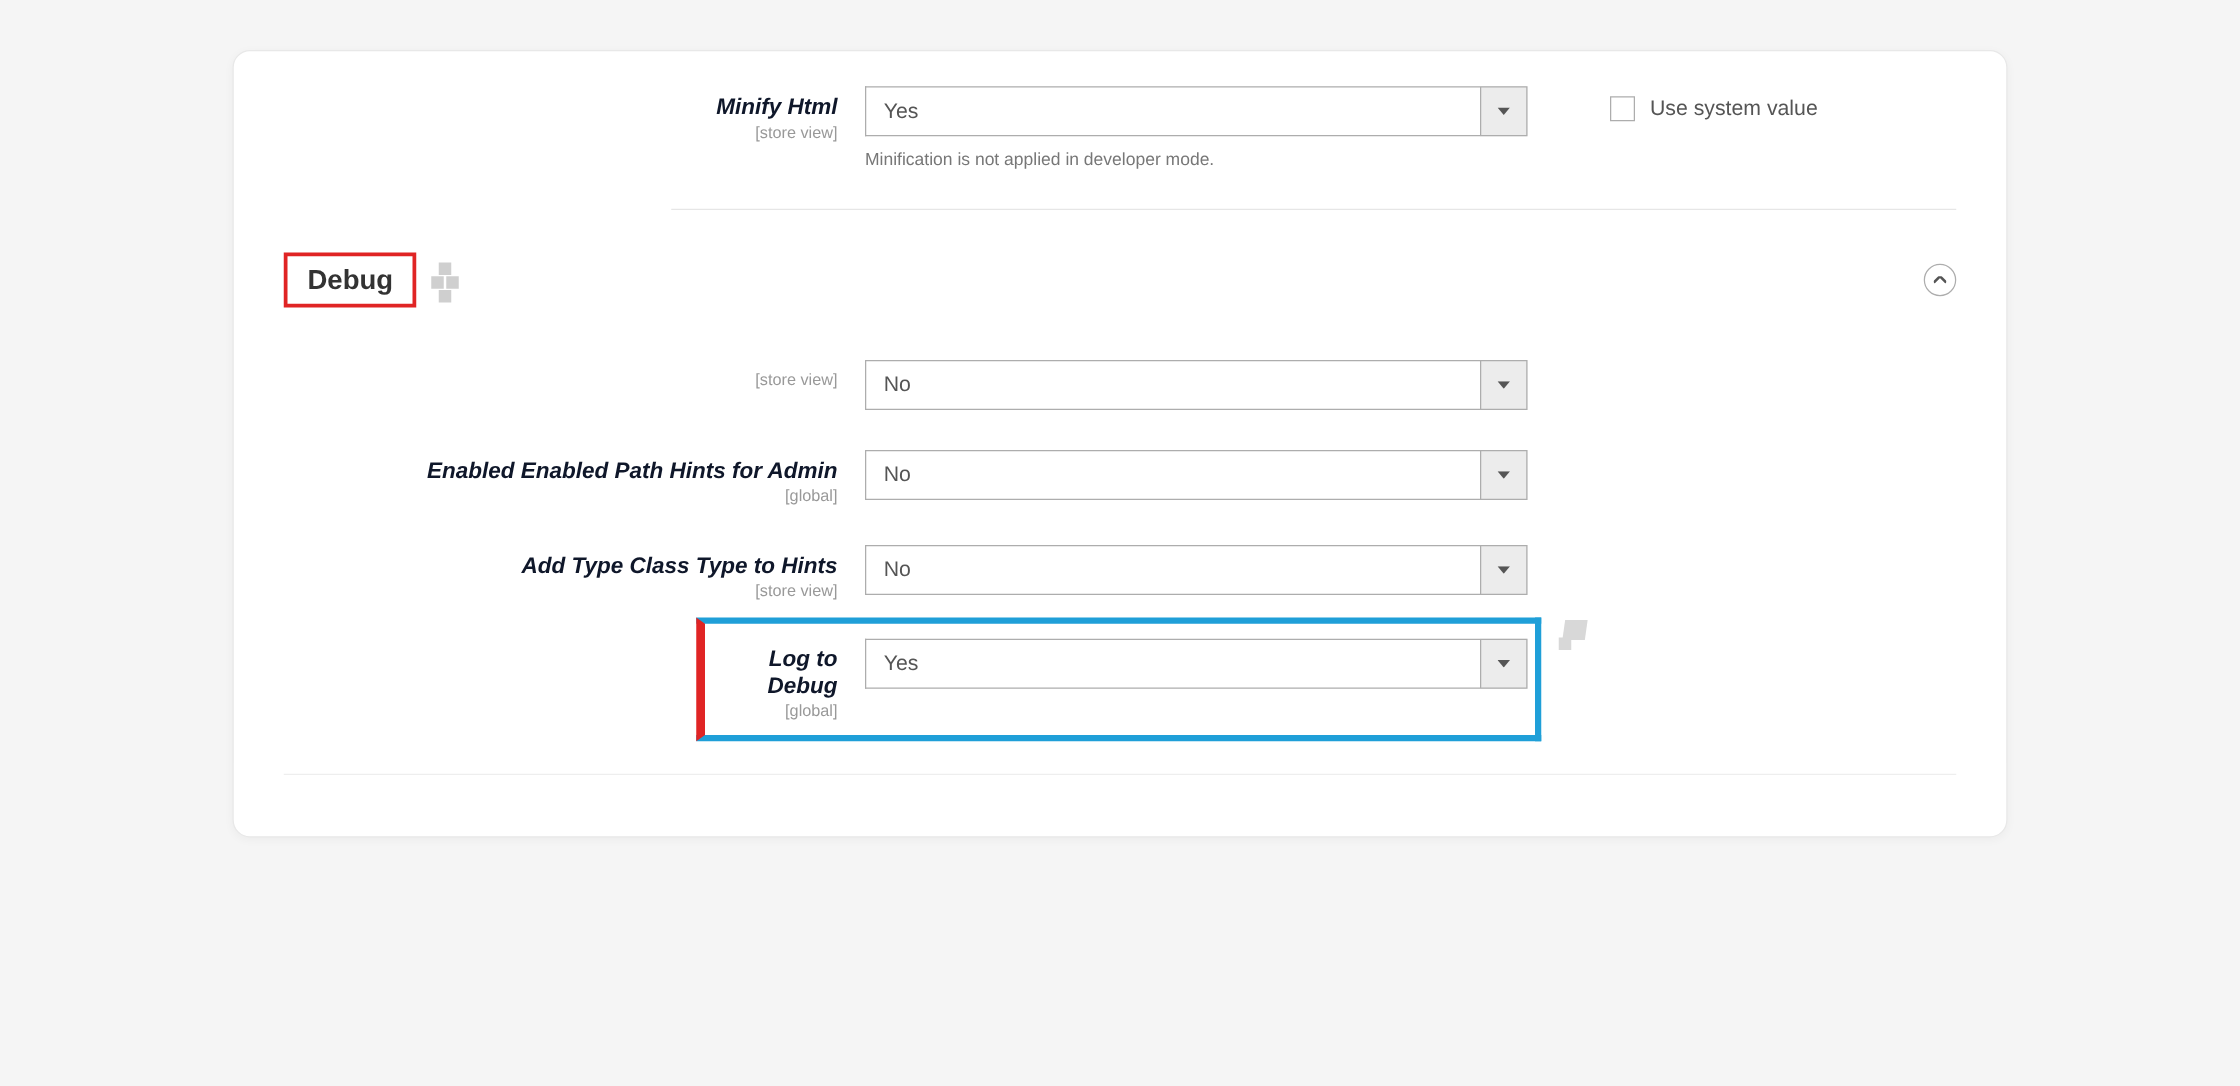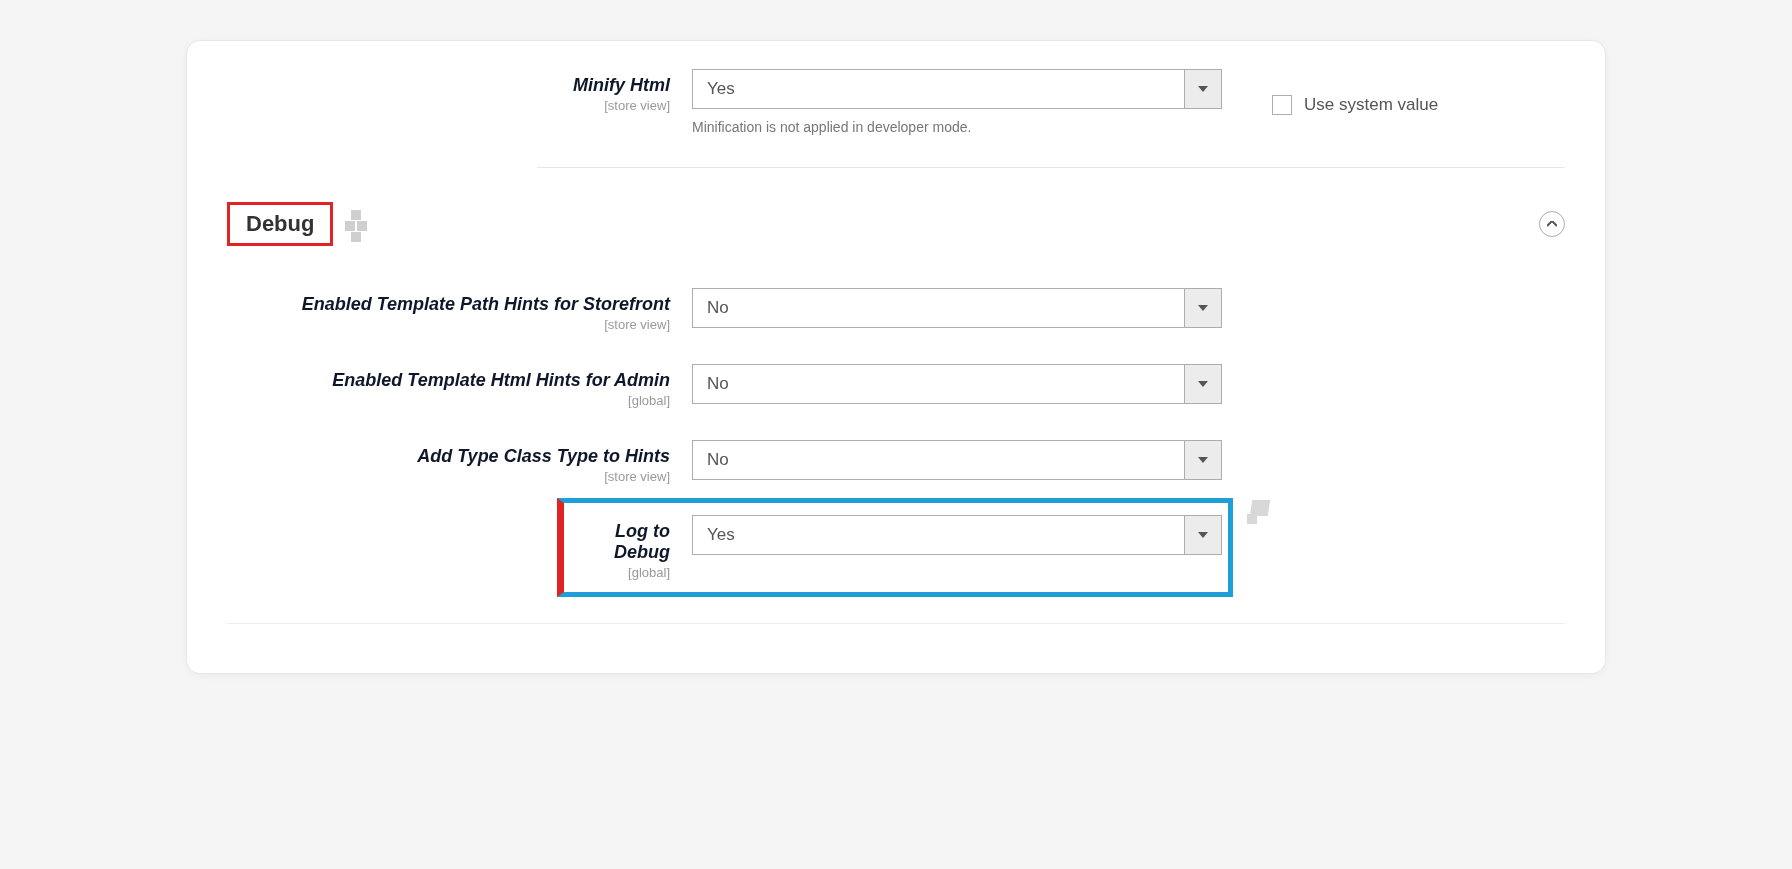--- a/index.html
+++ b/index.html
@@ -108,26 +108,25 @@
       width: 10px;
       height: 6px;
       fill: #555;
     }
     .note {
       font-size: 14px;
       color: #777;
       margin-top: 10px;
     }
     .extra-col {
-      padding-left: 50px;
+      padding-left: 66px;
       padding-top: 8px;
       display: flex;
       align-items: center;
       gap: 12px;
-      margin-top: 18px;
     }
     .checkbox {
       width: 20px;
       height: 20px;
       border: 1px solid #adadad;
       background: #fff;
       display: inline-block;
     }
     .checkbox-label {
       font-size: 17px;
@@ -288,38 +287,37 @@
         </div>
         <span class="collapse-icon">
           <svg viewBox="0 0 10 6">
               <path d="M0 5 L5 0 L10 5"></path>
             </svg>
         </span>
       </div>
 
       <div class="field-row">
         <div class="label-col">
-          <div class="label-main">Enabled Template Path Hints for Storefront</div>
           <div class="label-scope">[store view]</div>
         </div>
         <div class="input-col">
           <div class="select-wrap">
             <div class="select-body">No</div>
             <div class="select-arrow">
               <svg viewBox="0 0 10 6">
                   <path d="M0 0 L5 6 L10 0 Z"></path>
                 </svg>
             </div>
           </div>
         </div>
       </div>
 
       <div class="field-row">
         <div class="label-col">
-          <div class="label-main">Enabled Template Html Hints for Admin</div>
+          <div class="label-main">Enabled Enabled Path Hints for Admin</div>
           <div class="label-scope">[global]</div>
         </div>
         <div class="input-col">
           <div class="select-wrap">
             <div class="select-body">No</div>
             <div class="select-arrow">
               <svg viewBox="0 0 10 6">
                   <path d="M0 0 L5 6 L10 0 Z"></path>
                 </svg>
             </div>

